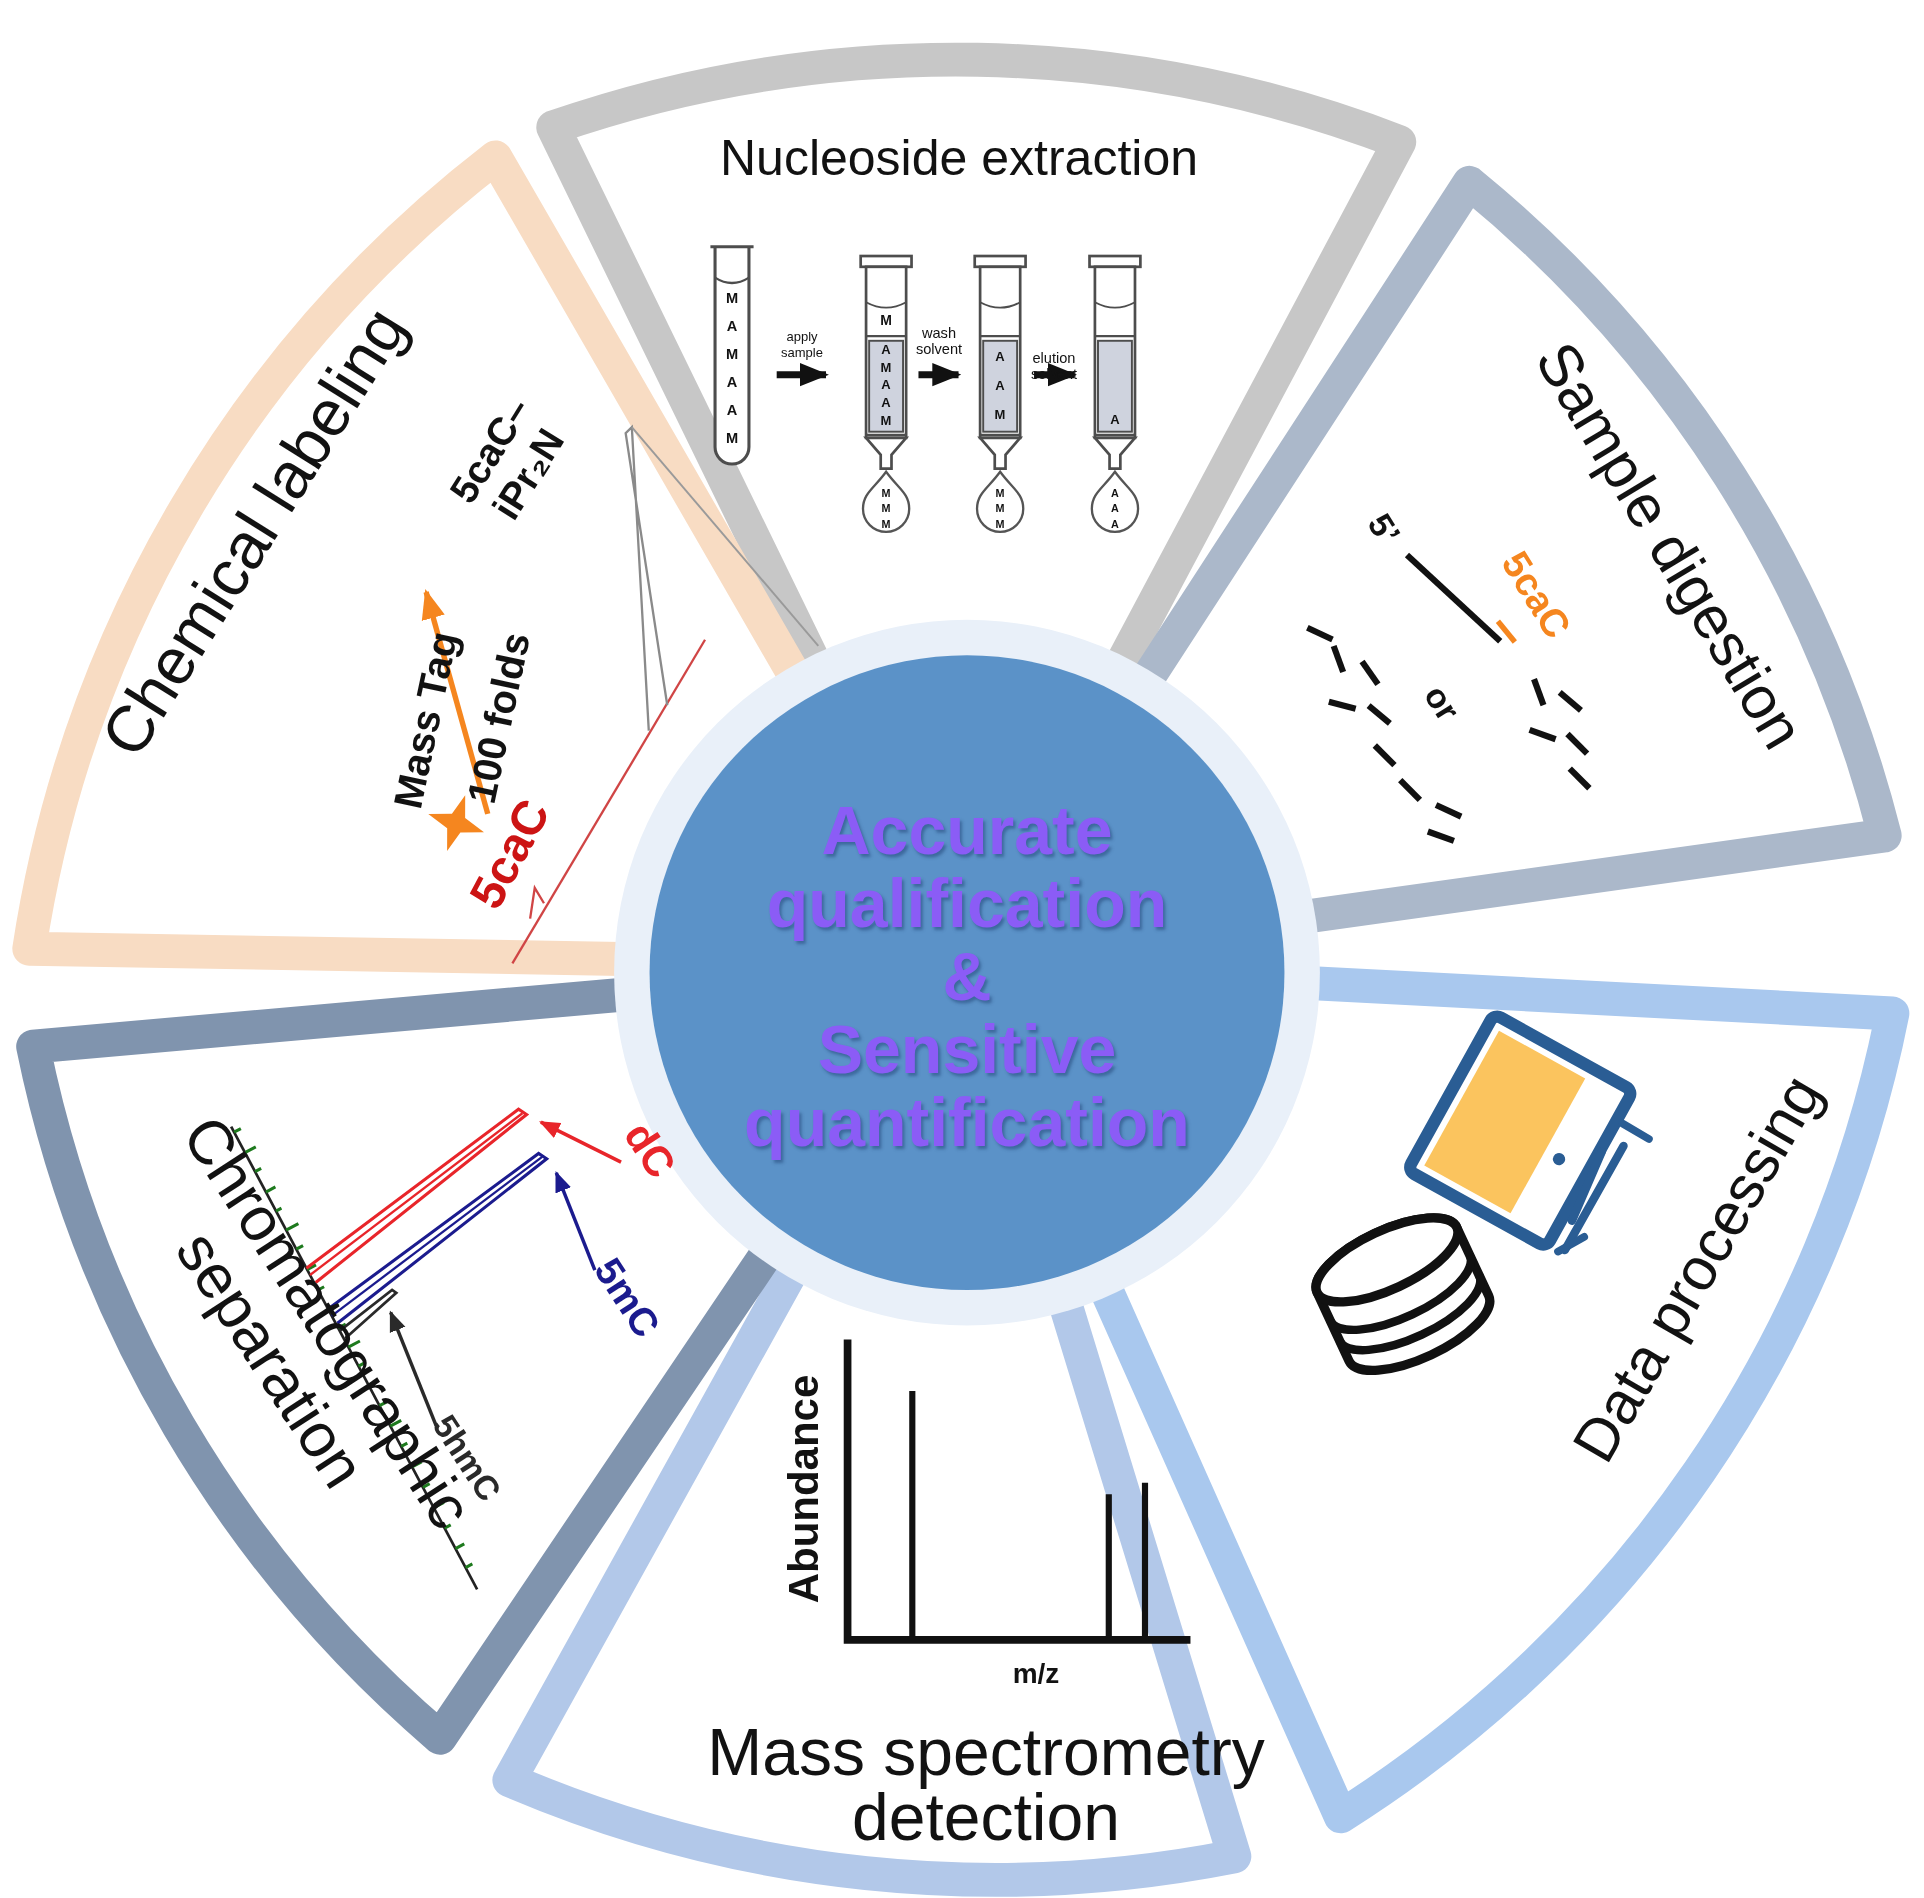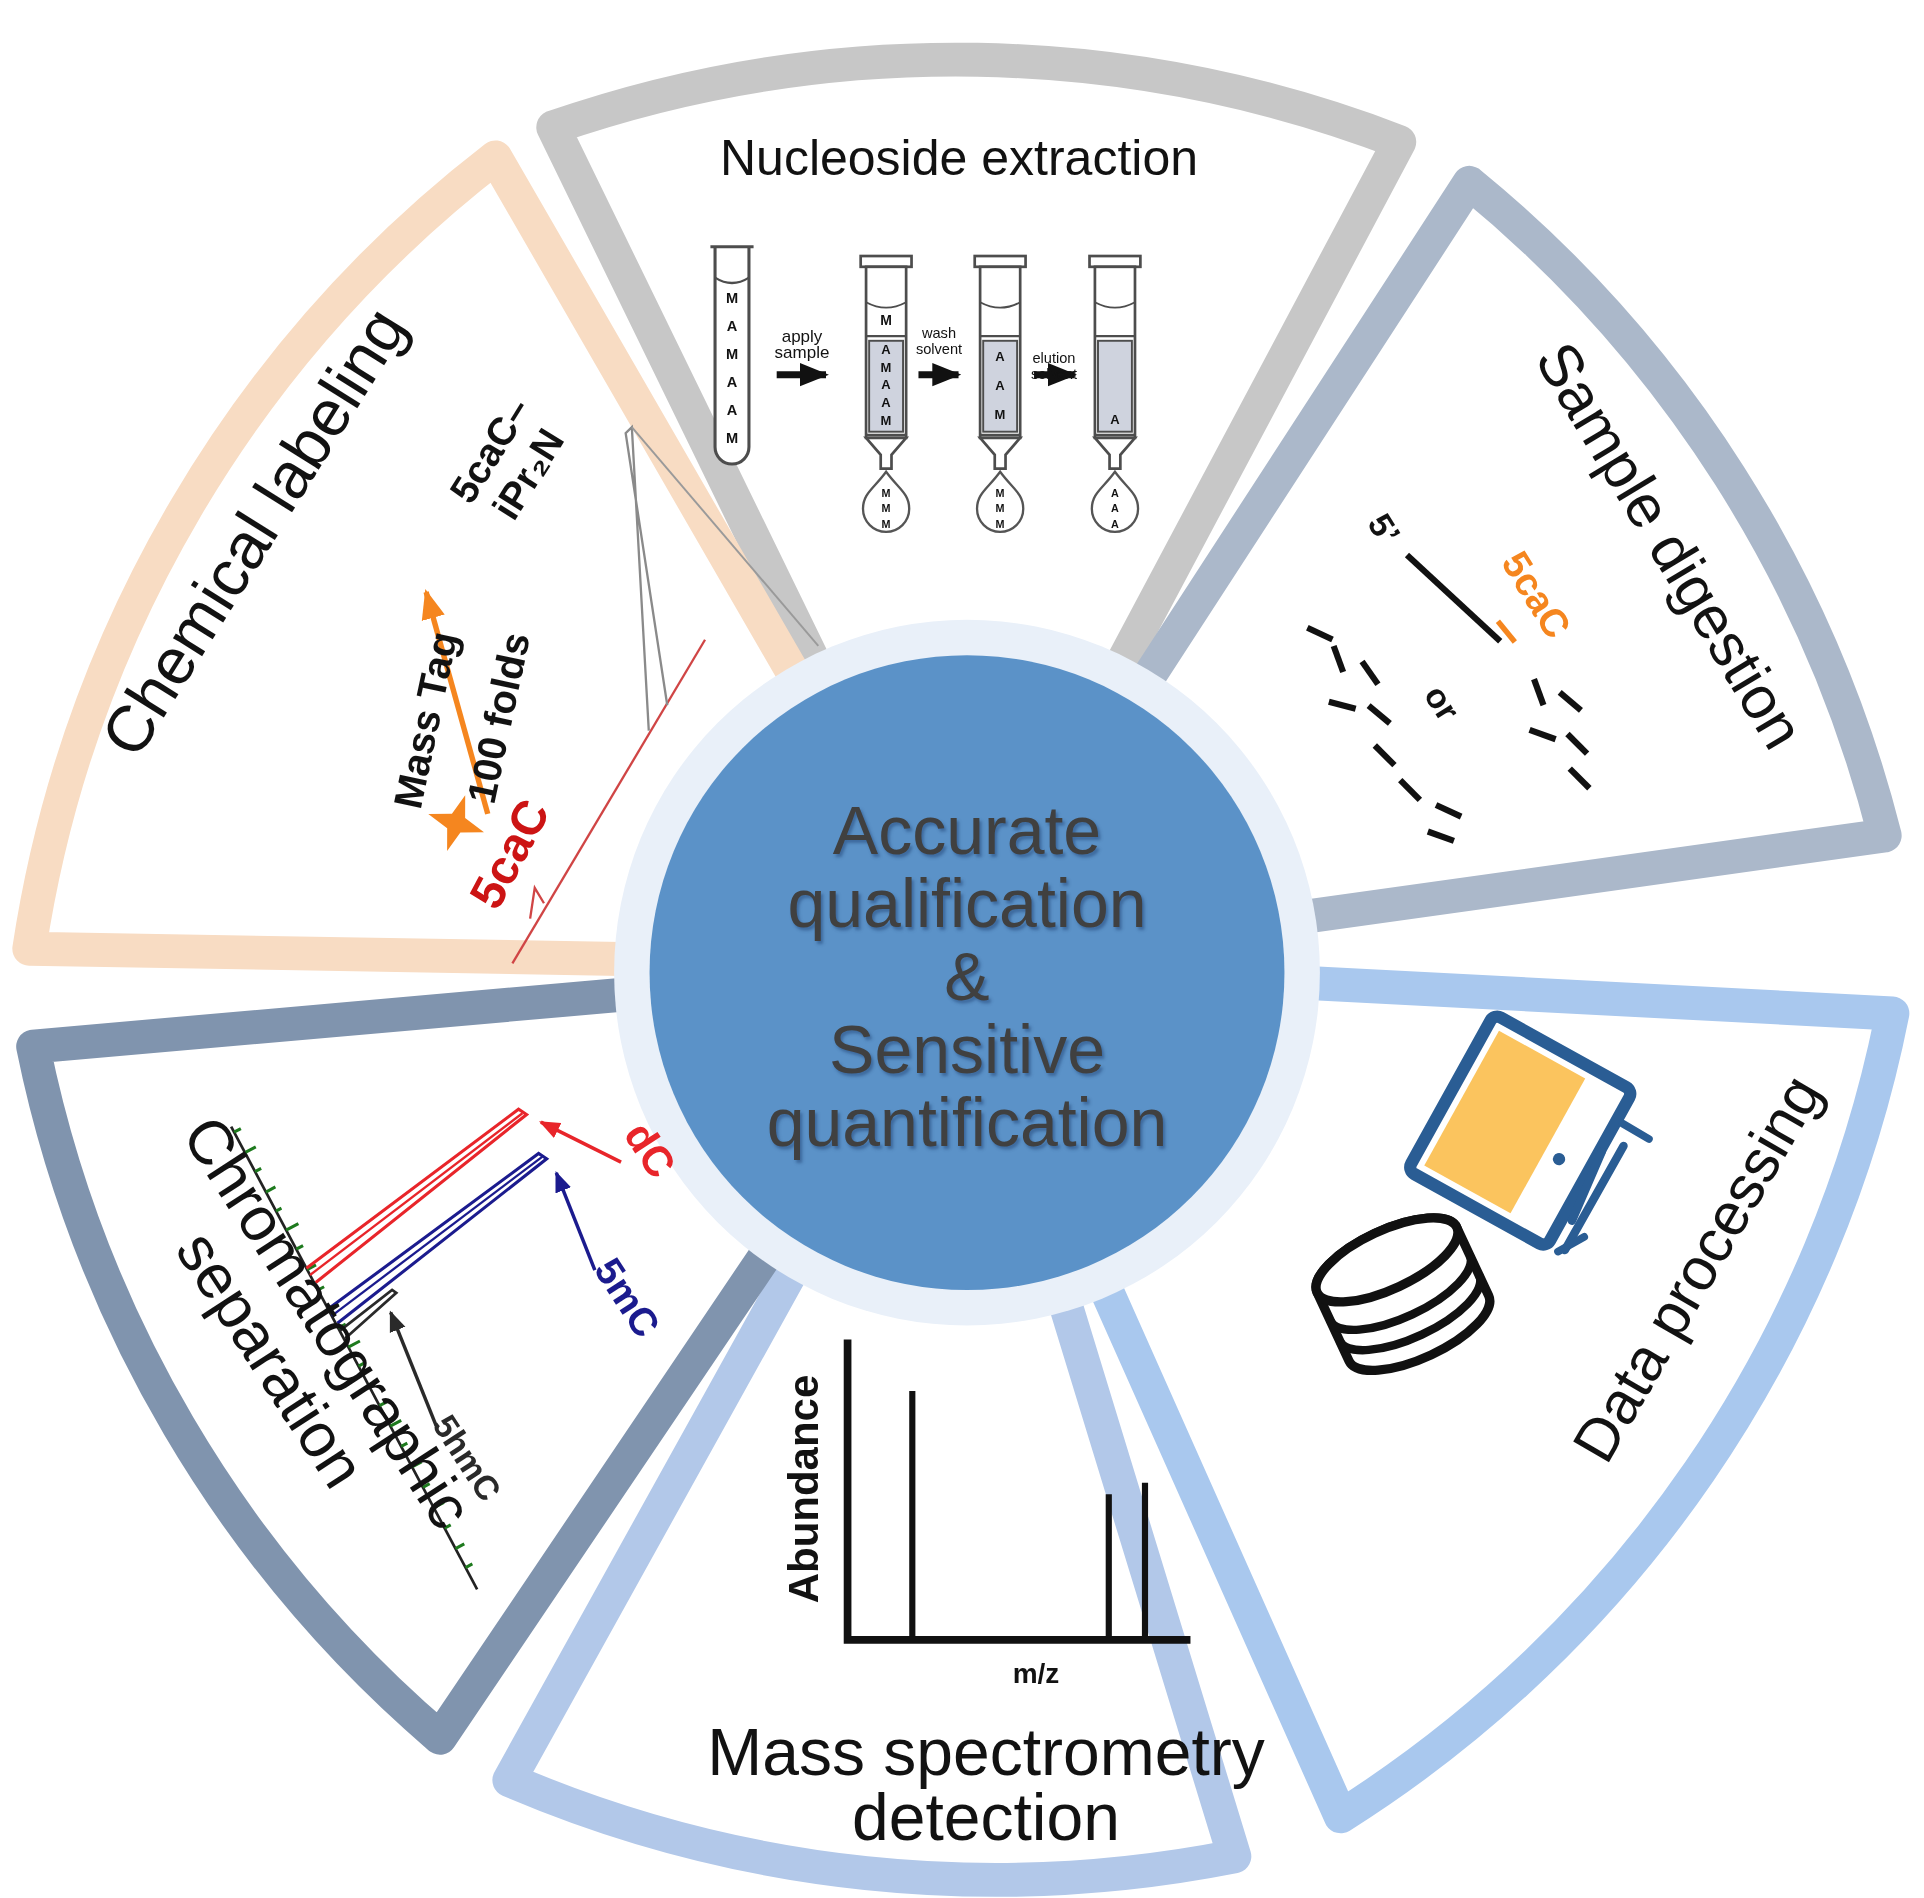--- a/index.html
+++ b/index.html
@@ -2,21 +2,21 @@
 <html style="font-size:12.3px"><head>
 <meta charset="utf-8">
 <style>
   html,body{margin:0;padding:0;background:#ffffff;}
   .stage{position:relative;width:1924px;height:1899px;overflow:hidden;
          font-family:"Liberation Sans","DejaVu Sans",sans-serif;background:#ffffff;}
   svg.bg{position:absolute;left:0;top:0;width:1924px;height:1899px;}
   .lbl{position:absolute;transform:translate(-50%,-50%);white-space:pre-line;
        text-align:center;color:#121212;line-height:1.08;}
   .bold{font-weight:bold;}
-  .center-text{color:#404040;text-shadow:2.3px 3.1px 3.1px rgba(25,55,105,0.45);font-weight:400;}
+  .center-text{color:#8b5cf6;text-shadow:2.3px 3.1px 3.1px rgba(25,55,105,0.45);font-weight:700;}
 </style>
 </head>
 <body>
 
 <div class="stage">
 
 <svg class="bg" viewBox="0 0 2497 2464">
   <defs>
     <marker id="mArrB" viewBox="0 0 10 8" refX="9" refY="4" markerWidth="4.2" markerHeight="3.6" orient="auto">
       <path d="M0 0 L10 4 L0 8 Z" fill="#111"></path>
@@ -163,21 +163,21 @@
   <circle cx="1255" cy="1262" r="412" fill="#5b92c8"></circle>
 </svg>
 
 <div class="lbl center-text" style="left:967px;top:976px;font-size:68px;line-height:73px;width:693px;">Accurate
 qualification
 &amp;
 Sensitive
 quantification</div>
 
 <div class="lbl" style="left:959px;top:158px;font-size:50px;width:1079px;">Nucleoside extraction</div>
-<div class="lbl" style="left:802px;top:345px;font-size:17px;line-height:16px;">apply
+<div class="lbl" style="left:802px;top:345px;font-size:13px;line-height:16px;">apply
 sample</div>
 <div class="lbl" style="left:939px;top:341px;font-size:14.6px;line-height:16px;">wash
 solvent</div>
 <div class="lbl" style="left:1054px;top:345px;font-size:14.6px;line-height:16px;margin-top:21px;">elution
 solvent</div>
 <div class="lbl bold" style="left:732px;top:368px;font-size:14.6px;line-height:28px;">M
 A
 M
 A
 A

